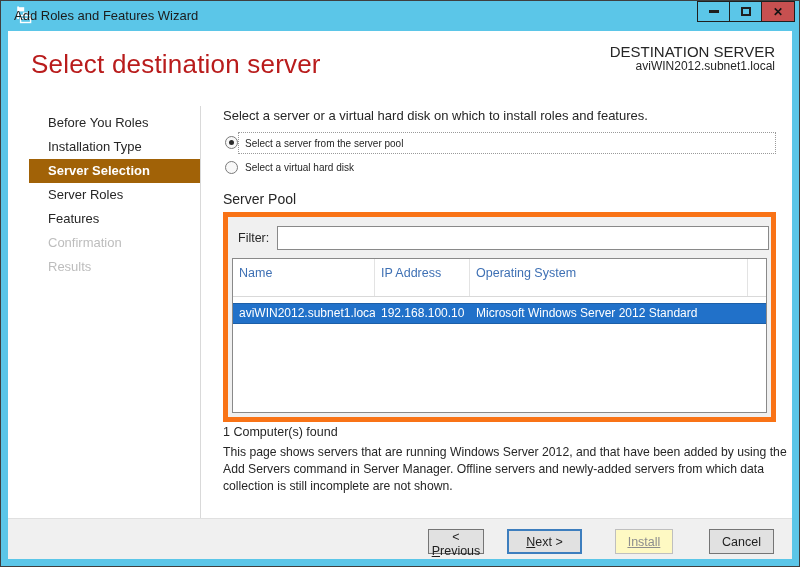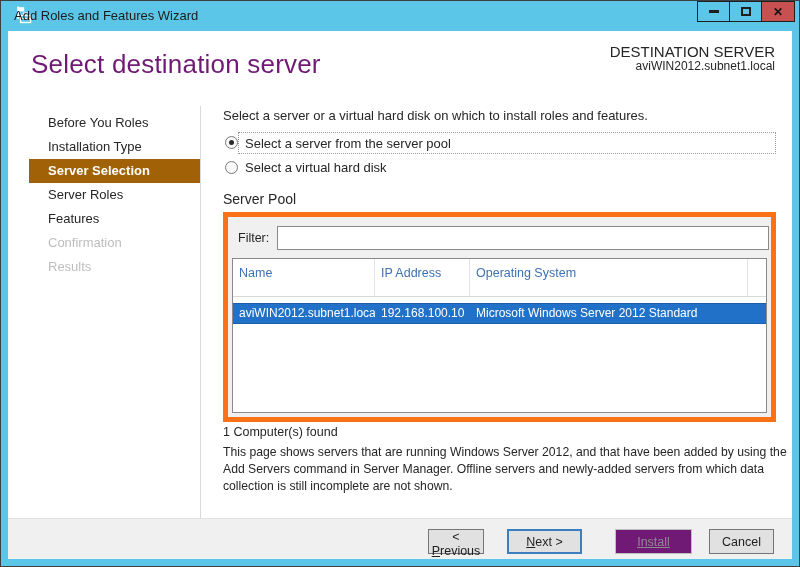--- a/index.html
+++ b/index.html
@@ -23,21 +23,21 @@
   .winbtn.close{background:#C75050;width:34px;font-size:12px;font-weight:bold;color:#141414;}
   .glyph-min{display:block;width:10px;height:3px;background:#1F1F1F;}
   .glyph-max{display:block;width:10px;height:9px;border:2px solid #1F1F1F;background:transparent;}
   
   .content{
     position:absolute;left:7px;right:7px;top:30px;bottom:9px;
     background:#FFFFFF;
   }
   .page-title{
     position:absolute;left:23px;top:18px;
-    font-size:26px;font-weight:300;color:#701a75;letter-spacing:.2px;white-space:nowrap;
+    font-size:26px;font-weight:300;color:#b91c1c;letter-spacing:.2px;white-space:nowrap;
   }
   .dest{position:absolute;right:17px;top:13px;text-align:right;color:#262626;}
   .dest .dest-label{font-size:15px;line-height:15px;}
   .dest .dest-value{font-size:12px;line-height:15px;}
   
   .side-divider{position:absolute;left:192px;top:75px;width:1px;height:412px;background:#D9D9D9;}
   .sidebar{position:absolute;left:21px;top:80px;width:171px;}
   .nav-item{
     height:24px;line-height:24px;padding-left:19px;
     font-size:13px;color:#262626;cursor:default;white-space:nowrap;
@@ -52,21 +52,21 @@
   .radio-circle{
     position:absolute;left:2px;top:4px;width:13px;height:13px;border:1px solid #7A7A7A;
     border-radius:50%;background:#F8F8F8;
   }
   .radio-circle.checked::after{
     content:"";position:absolute;left:3px;top:3px;width:5px;height:5px;border-radius:50%;background:#2B2B2B;
   }
   .focus-rect{
     position:absolute;left:15px;right:0;top:0;bottom:0;border:1px dotted #9A9A9A;
   }
-  .radio-label{position:absolute;left:22px;top:0;height:22px;line-height:22px;font-size:13px;color:#262626;white-space:nowrap;}
+  .radio-label{position:absolute;left:22px;top:0;height:22px;line-height:22px;font-size:10px;color:#262626;white-space:nowrap;}
   .focus-rect .radio-label{left:6px;}
   .pool-title{position:absolute;left:215px;top:160px;font-size:14px;color:#262626;}
   .pool-box{
     position:absolute;left:215px;top:181px;width:553px;height:210px;
     background:#F0F0F0;border:5px solid #f97316;
   }
   .filter-label{position:absolute;left:10px;top:14px;font-size:12.5px;color:#262626;}
   .filter-input{
     position:absolute;left:49px;top:9px;width:492px;height:24px;
     border:1px solid #898989;background:#FFFFFF;font-size:12.5px;padding:0 4px;outline:none;
@@ -99,21 +99,21 @@
     position:absolute;left:0;right:0;top:487px;height:41px;
     background:#F0F0F0;border-top:1px solid #E0E0E0;
   }
   .btn{
     position:absolute;top:10px;height:25px;font-size:12.5px;color:#1F1F1F;
     background:#E1E1E1;border:1px solid #757575;text-align:center;padding:0;cursor:default;
   }
   .btn u{text-decoration:underline;}
   .btn-previous{left:420px;width:56px;}
   .btn-next{left:499px;width:75px;border:2px solid #3D7EBE;}
-  .btn-install{left:607px;width:77px;background:#701a75;border:1px solid #BFBFBF;color:#8D8D8D;text-decoration:underline;}
+  .btn-install{left:607px;width:58px;background:#fef9c3;border:1px solid #BFBFBF;color:#8D8D8D;text-decoration:underline;}
   .btn-cancel{left:701px;width:65px;}
 </style>
 </head>
 <body>
 
 <div class="window">
 
   <div class="titlebar">
     <span class="appicon">
       <svg width="20" height="20" viewBox="0 0 20 20">

